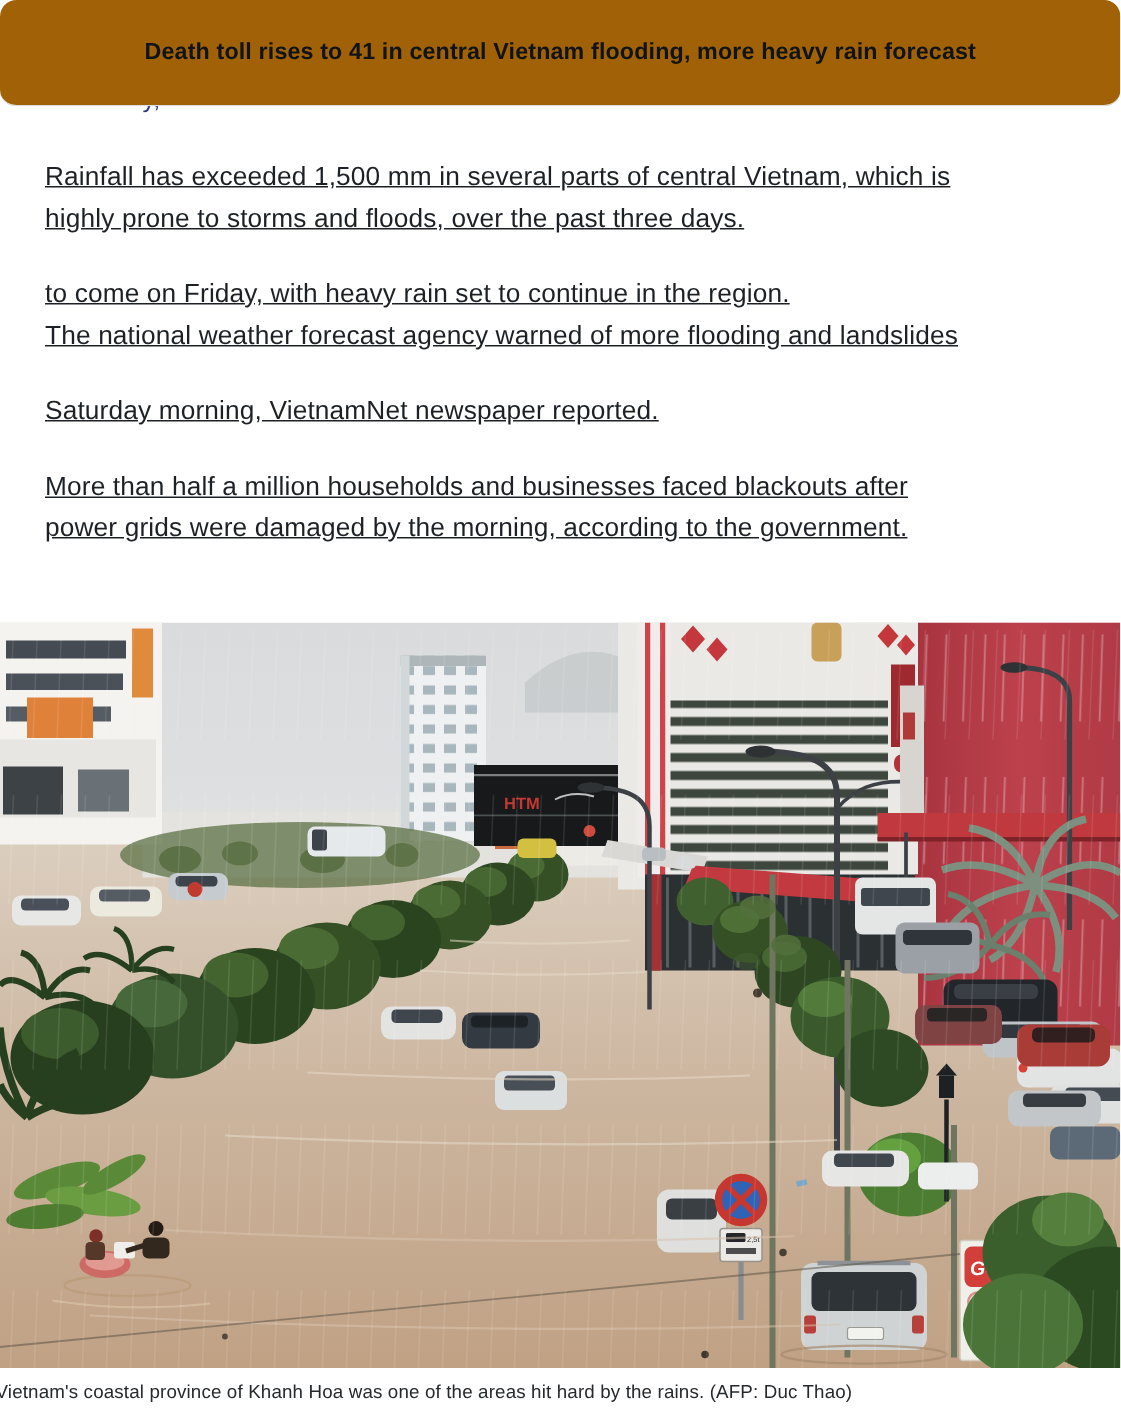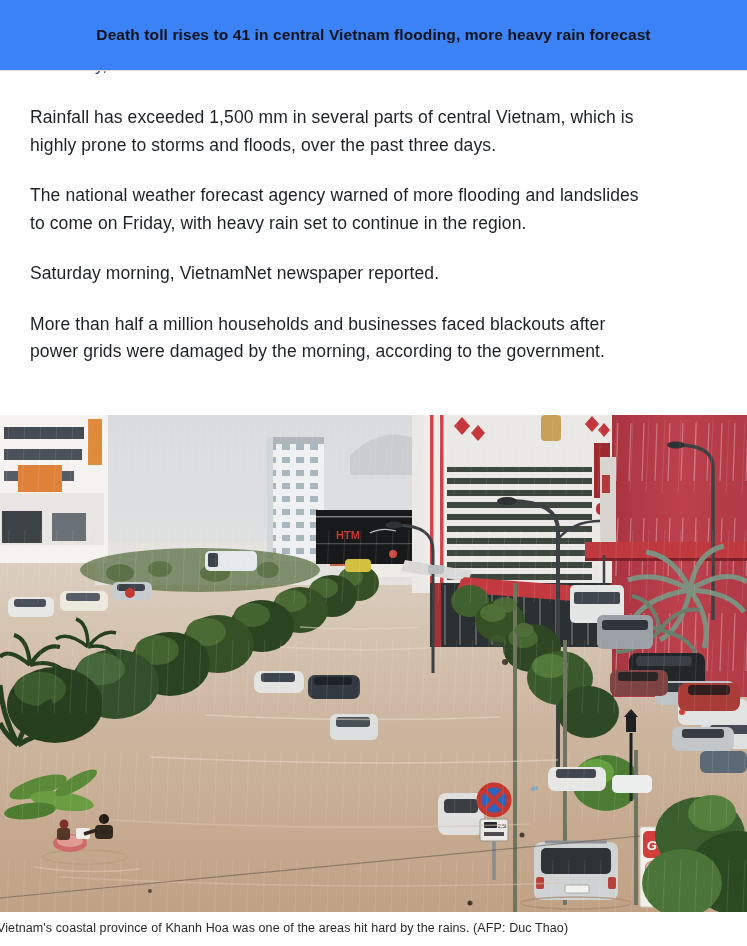--- a/index.html
+++ b/index.html
@@ -1,33 +1,33 @@
 <!DOCTYPE html>
 <html><head>
 <meta charset="utf-8">
 <style>
   html,body{margin:0;padding:0;}
   body{background:#ffffff;font-family:"Liberation Sans",sans-serif;}
   .page{position:relative;width:747px;height:946px;background:#fff;overflow:hidden;margin:0 auto;}
 
   
-  .topbar{position:absolute;top:0;left:0;width:747px;height:70px;background:#3b82f6;
+  .topbar{position:absolute;top:0;left:0;width:747px;height:70px;background:#a16207;
           border-bottom:1px solid #dcdcdc;display:flex;align-items:center;justify-content:center;
-          z-index:5;}
+          z-index:5;border-radius:11px;}
   .topbar h1{margin:0;padding:0 40px;font-size:15.5px;font-weight:700;color:#101317;
              letter-spacing:.1px;text-align:center;line-height:1.2;}
 
   
   .frag{position:absolute;top:56px;left:95px;z-index:1;font-size:17px;color:#2b3c7a;
         width:22px;height:19px;overflow:hidden;}
 
   
   .article{position:absolute;top:104px;left:30px;width:690px;z-index:1;}
   .article p{margin:0 0 23px 0;font-size:17.5px;line-height:27.5px;color:#1d2126;
-             letter-spacing:.1px;}
+             letter-spacing:.1px;text-decoration:underline;}
   .article p span{display:block;}
 
   
   .figure{position:absolute;top:415px;left:0;width:595px;height:497px;}
   .figure svg{display:block;}
 
   
   .caption{position:absolute;top:921px;left:-3px;width:750px;font-size:12.5px;color:#26292c;
            letter-spacing:.1px;}
   .caption .attr{}
@@ -44,22 +44,22 @@
   <header class="topbar">
     <h1>Death toll rises to 41 in central Vietnam flooding, more heavy rain forecast</h1>
   </header>
 
   <div class="article">
     <p>
       <span>Rainfall has exceeded 1,500 mm in several parts of central Vietnam, which is</span>
       <span>highly prone to storms and floods, over the past three days.</span>
     </p>
     <p>
+      <span>to come on Friday, with heavy rain set to continue in the region.</span>
       <span>The national weather forecast agency warned of more flooding and landslides</span>
-      <span>to come on Friday, with heavy rain set to continue in the region.</span>
     </p>
     <p>
       <span>Saturday morning, VietnamNet newspaper reported.</span>
     </p>
     <p>
       <span>More than half a million households and businesses faced blackouts after</span>
       <span>power grids were damaged by the morning, according to the government.</span>
     </p>
   </div>
 

